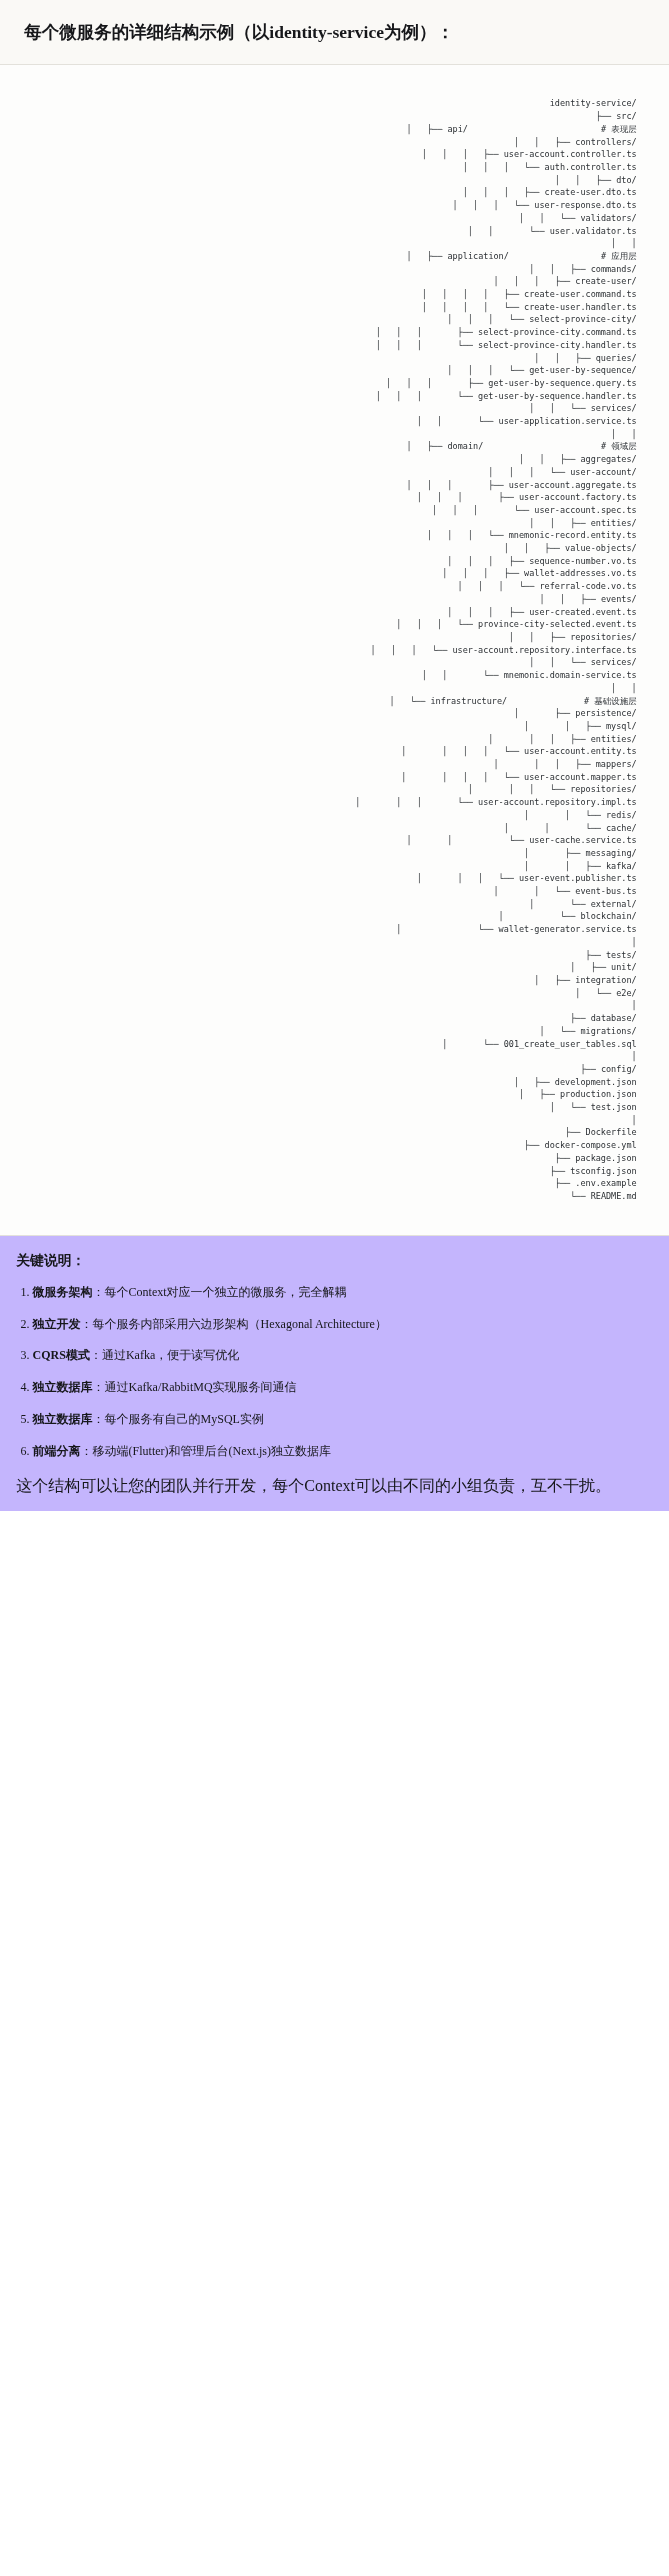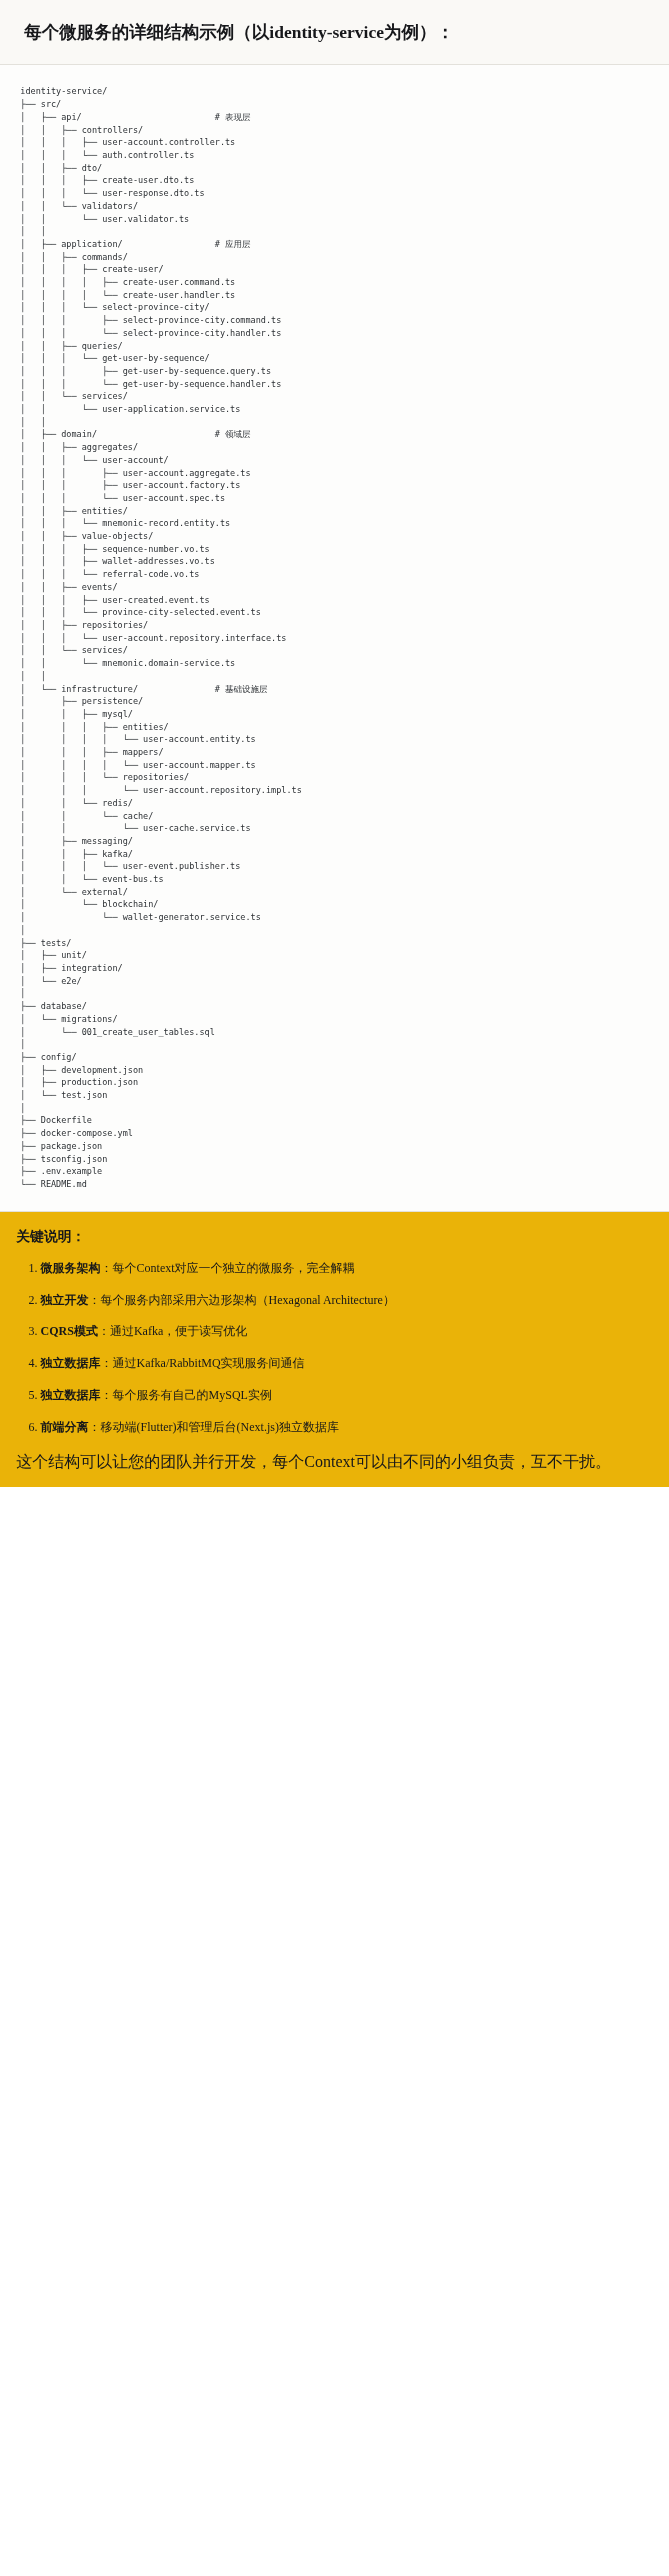--- a/index.html
+++ b/index.html
@@ -42,44 +42,45 @@
     padding: 16.3px 16.3px 16.3px 16.3px;
     box-sizing: border-box;
     border-bottom: 0.6px solid #e3e1db;
   }
   .tree {
     font-family: "DejaVu Sans Mono", "Liberation Mono", monospace;
     font-size: 8.5px;
     line-height: 12.7px;
     color: #2b2f33;
     white-space: pre;
-    margin: 4px;
+    margin: 16px;
     tab-size: 4;
+    text-align: right;
   }
   .tree .ln {
     display: block;
     white-space: pre;
     min-height: 12.7px;
   }
 
   
   .notes-block {
-    background: #eab308;
+    background: #c4b5fd;
     padding: 16.3px 16.3px 13.8px 16.3px;
     box-sizing: border-box;
   }
   .notes-title {
     font-family: "Liberation Serif", serif;
     font-weight: bold;
     font-size: 13.8px;
     color: #16171a;
     margin: 0 0 12.5px 0;
   }
   ol.notes-list {
-    margin: 8px;
+    margin: 0;
     padding: 0 0 0 16.3px;
     list-style: decimal;
     font-family: "Liberation Serif", serif;
     font-size: 12px;
     color: #16171a;
   }
   ol.notes-list > li {
     margin: 0 0 13.8px 0;
     line-height: 1.5;
   }

